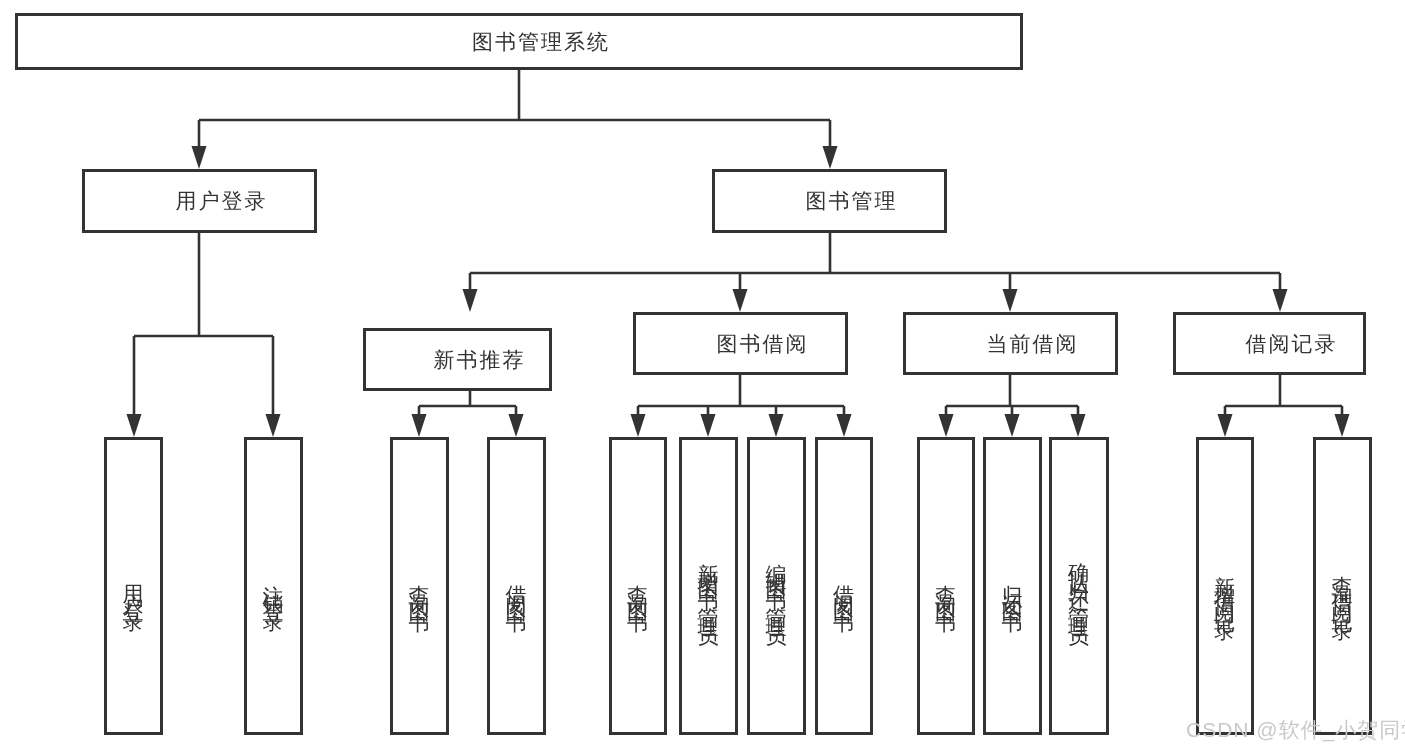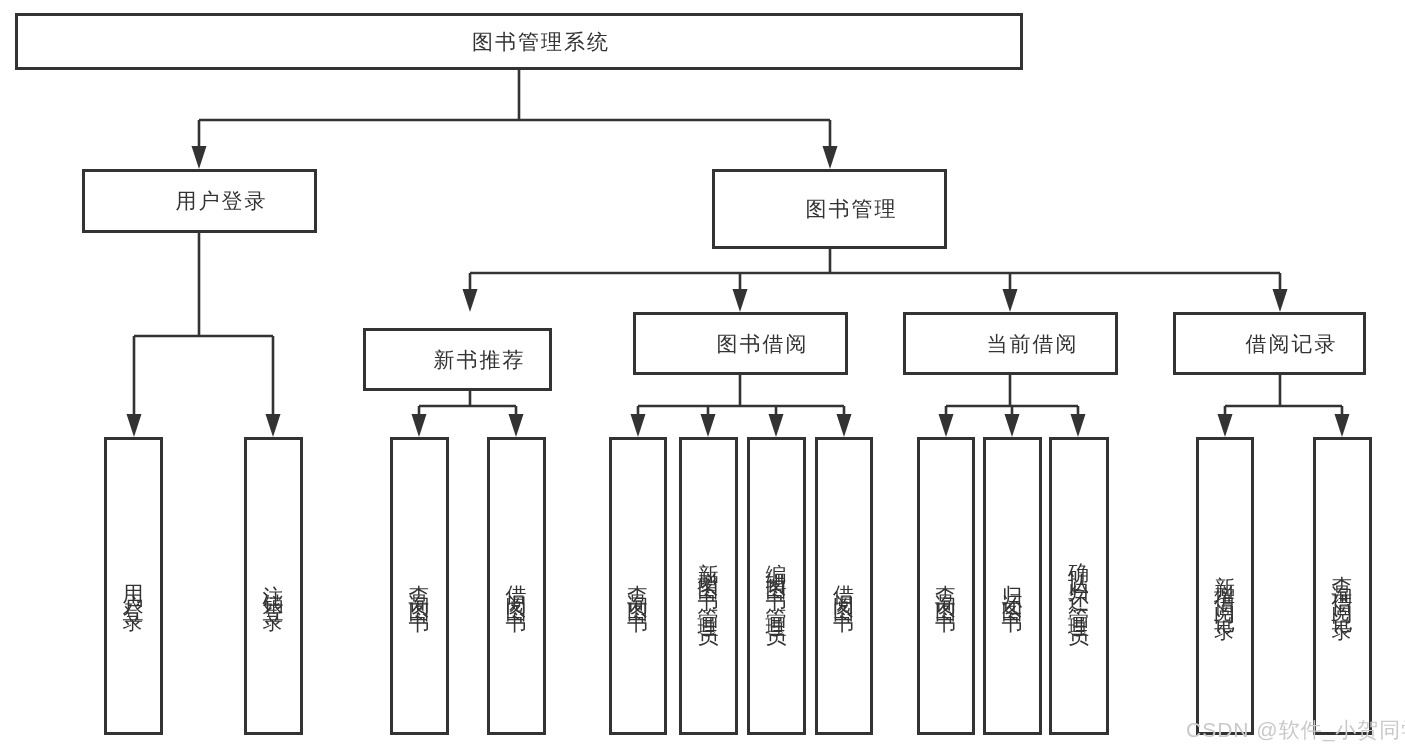--- a/index.html
+++ b/index.html
@@ -94,21 +94,21 @@
     </g>
   </svg>
 
   <div class="node hbox" style="left:15px;top:13px;width:1008px;height:57px">
     <span>图书管理系统</span>
   </div>
 
   <div class="node hbox" style="left:82px;top:169px;width:235px;height:64px">
     <span>用户登录</span>
   </div>
-  <div class="node hbox" style="left:712px;top:169px;width:235px;height:80px">
+  <div class="node hbox" style="left:712px;top:169px;width:235px;height:64px">
     <span>图书管理</span>
   </div>
 
   <div class="node hbox" style="left:363px;top:328px;width:189px;height:63px">
     <span>新书推荐</span>
   </div>
   <div class="node hbox" style="left:903px;top:312px;width:215px;height:63px">
     <span>当前借阅</span>
   </div>
   <div class="node hbox" style="left:633px;top:312px;width:215px;height:63px">

